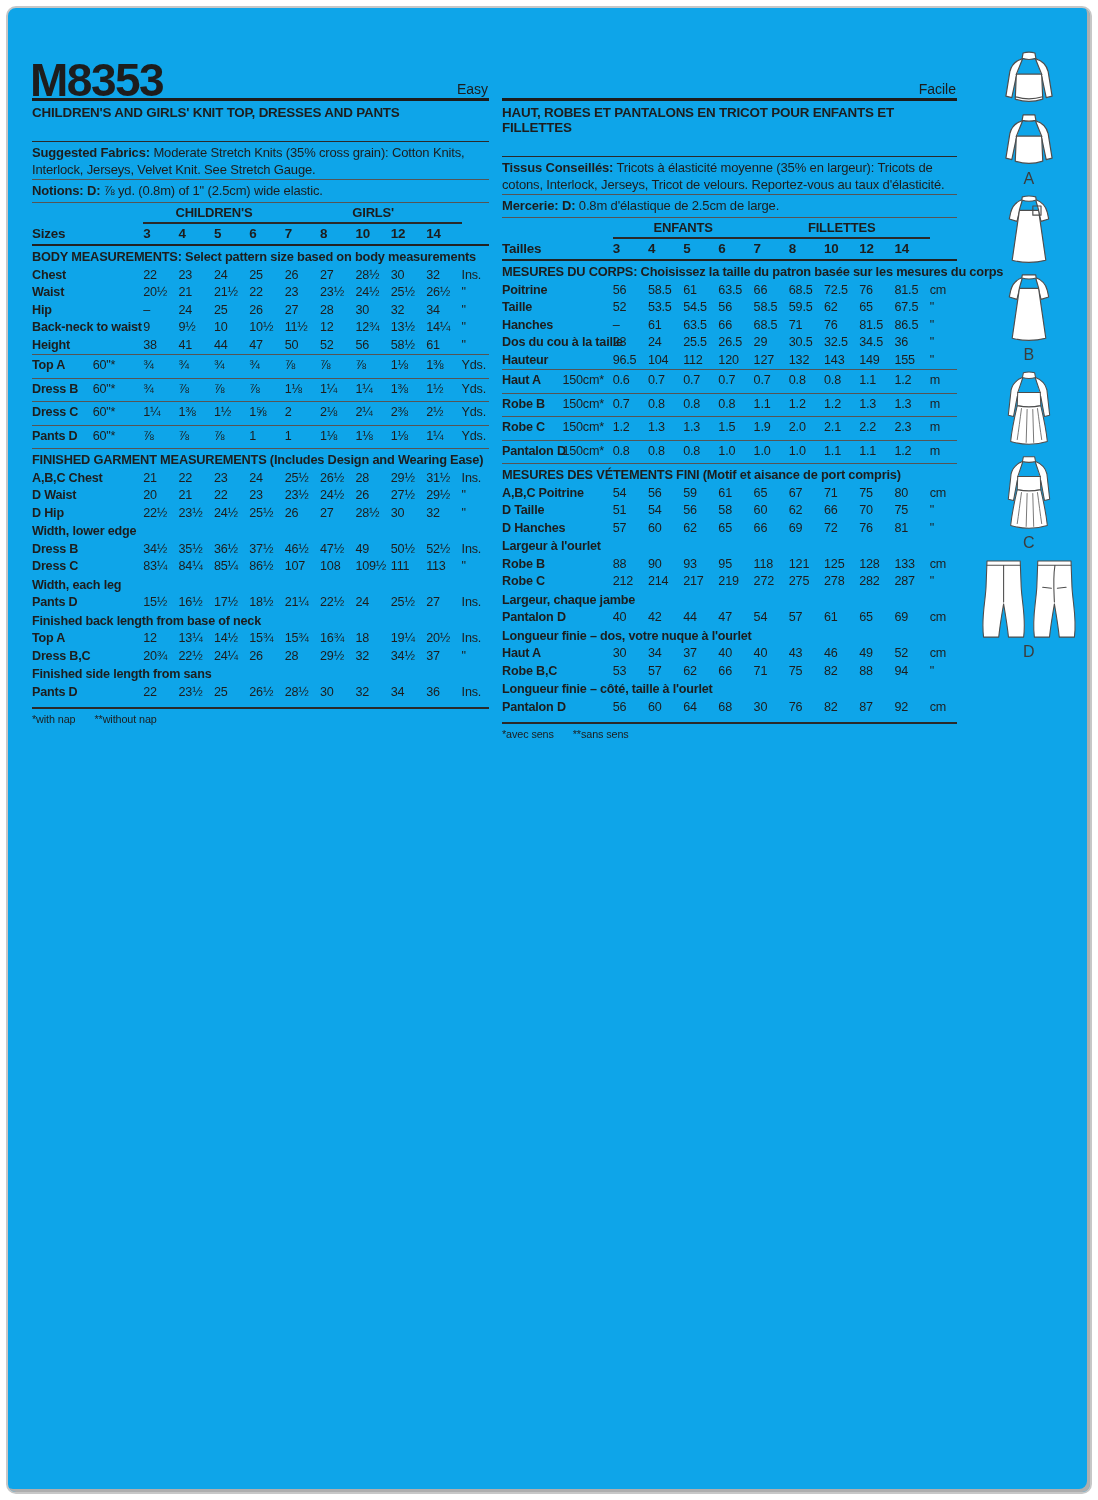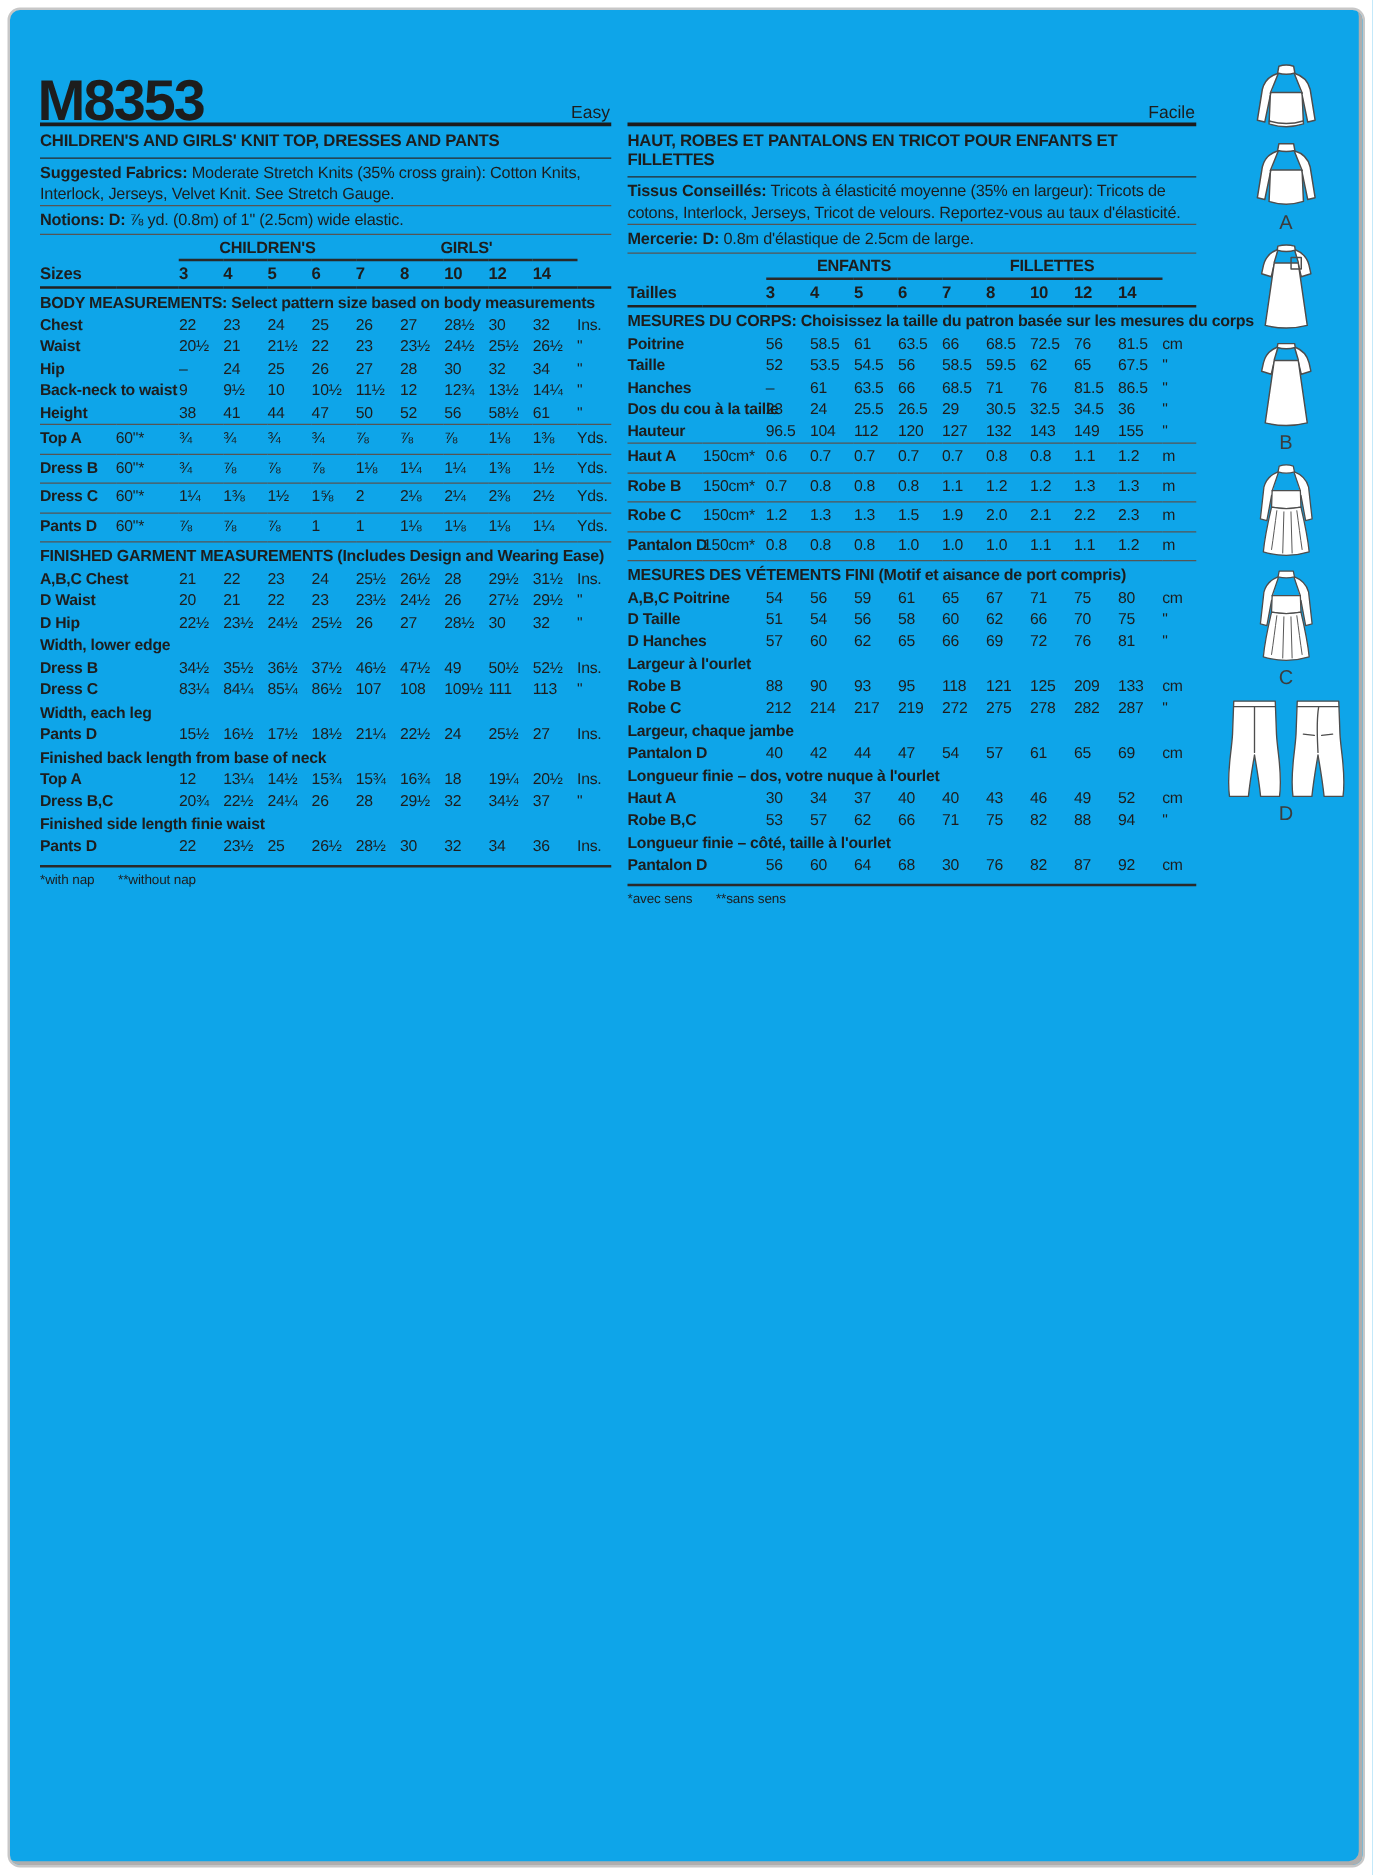--- a/index.html
+++ b/index.html
@@ -7,21 +7,21 @@
   .page{position:absolute;left:6px;top:6px;width:1082px;height:1484px;background:#0ea5e9;
         border:2px solid #c7c7c7;border-radius:10px;
         box-shadow:inset -3px -3px 0 0 #aeaeae;}
   .col{position:absolute;top:38px;width:457px;}
   .col.en{left:24px;}
   .col.fr{left:494px;width:455px;}
   .mast{position:relative;height:52px;border-bottom:3px solid #1c1c1c;}
   .mast h1{position:absolute;left:-2px;bottom:-5px;margin:0;font-size:46px;font-weight:700;
            letter-spacing:-1.5px;line-height:1;}
   .mast .diff{position:absolute;right:1px;bottom:1px;font-size:14px;font-weight:400;}
-  .doc-title{font-size:13.4px;font-weight:700;padding:4px 0 6px;border-bottom:1.6px solid #2a2a2a;
+  .doc-title{font-size:13.4px;font-weight:700;padding:4px 0 21px;border-bottom:1.6px solid #2a2a2a;
              letter-spacing:-0.2px;}
   .fabrics{font-size:13px;line-height:16.5px;padding:3px 0 1px;border-bottom:1.3px solid #555;
            letter-spacing:-0.15px;}
   .notions{font-size:13px;padding:3px 0 4px;border-bottom:1.3px solid #555;letter-spacing:-0.15px;}
   b.inl{font-weight:700;}
   .tablewrap{margin-top:1px;}
   table.sizes-table{border-collapse:collapse;table-layout:fixed;width:100%;
                     font-size:12.6px;letter-spacing:-0.2px;}
   table.sizes-table td{padding:1px 0;vertical-align:bottom;white-space:nowrap;line-height:15.5px;overflow:visible;}
   tr.group td.grp{font-weight:700;text-align:center;font-size:13px;border-bottom:2px solid #2a2a2a;padding-bottom:1px;}
@@ -330,21 +330,21 @@
               <td class="val">24¼</td>
               <td class="val">26</td>
               <td class="val">28</td>
               <td class="val">29½</td>
               <td class="val">32</td>
               <td class="val">34½</td>
               <td class="val">37</td>
               <td class="unit">"</td>
             </tr>
             <tr class="subhead">
-              <td colspan="12">Finished side length finie waist</td>
+              <td colspan="12">Finished side length from sans</td>
             </tr>
             <tr>
               <td class="lbl" colspan="2">Pants D</td>
               <td class="val">22</td>
               <td class="val">23½</td>
               <td class="val">25</td>
               <td class="val">26½</td>
               <td class="val">28½</td>
               <td class="val">30</td>
               <td class="val">32</td>
@@ -582,21 +582,21 @@
             </tr>
             <tr>
               <td class="lbl" colspan="2">Robe B</td>
               <td class="val">88</td>
               <td class="val">90</td>
               <td class="val">93</td>
               <td class="val">95</td>
               <td class="val">118</td>
               <td class="val">121</td>
               <td class="val">125</td>
-              <td class="val">209</td>
+              <td class="val">128</td>
               <td class="val">133</td>
               <td class="unit">cm</td>
             </tr>
             <tr>
               <td class="lbl" colspan="2">Robe C</td>
               <td class="val">212</td>
               <td class="val">214</td>
               <td class="val">217</td>
               <td class="val">219</td>
               <td class="val">272</td>

